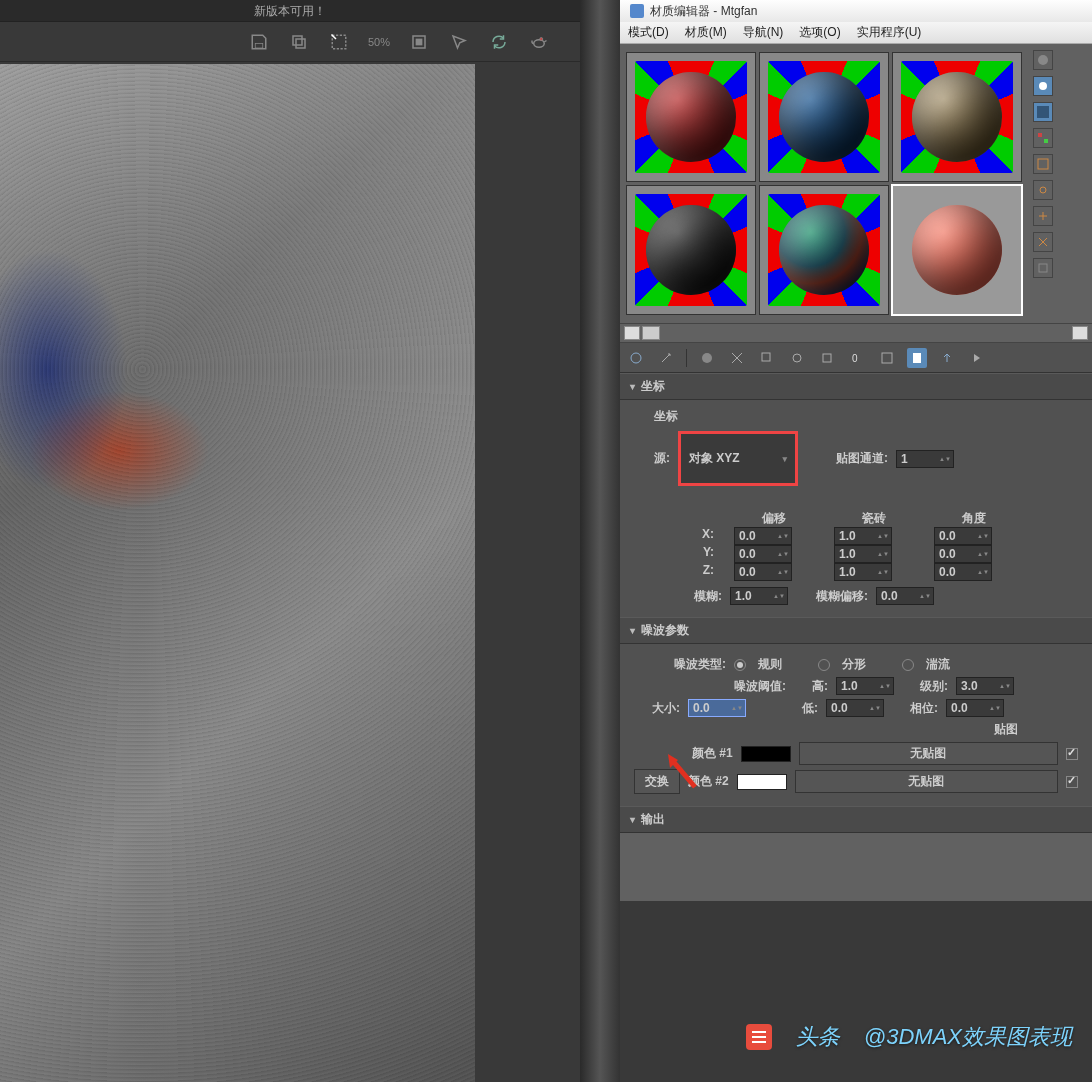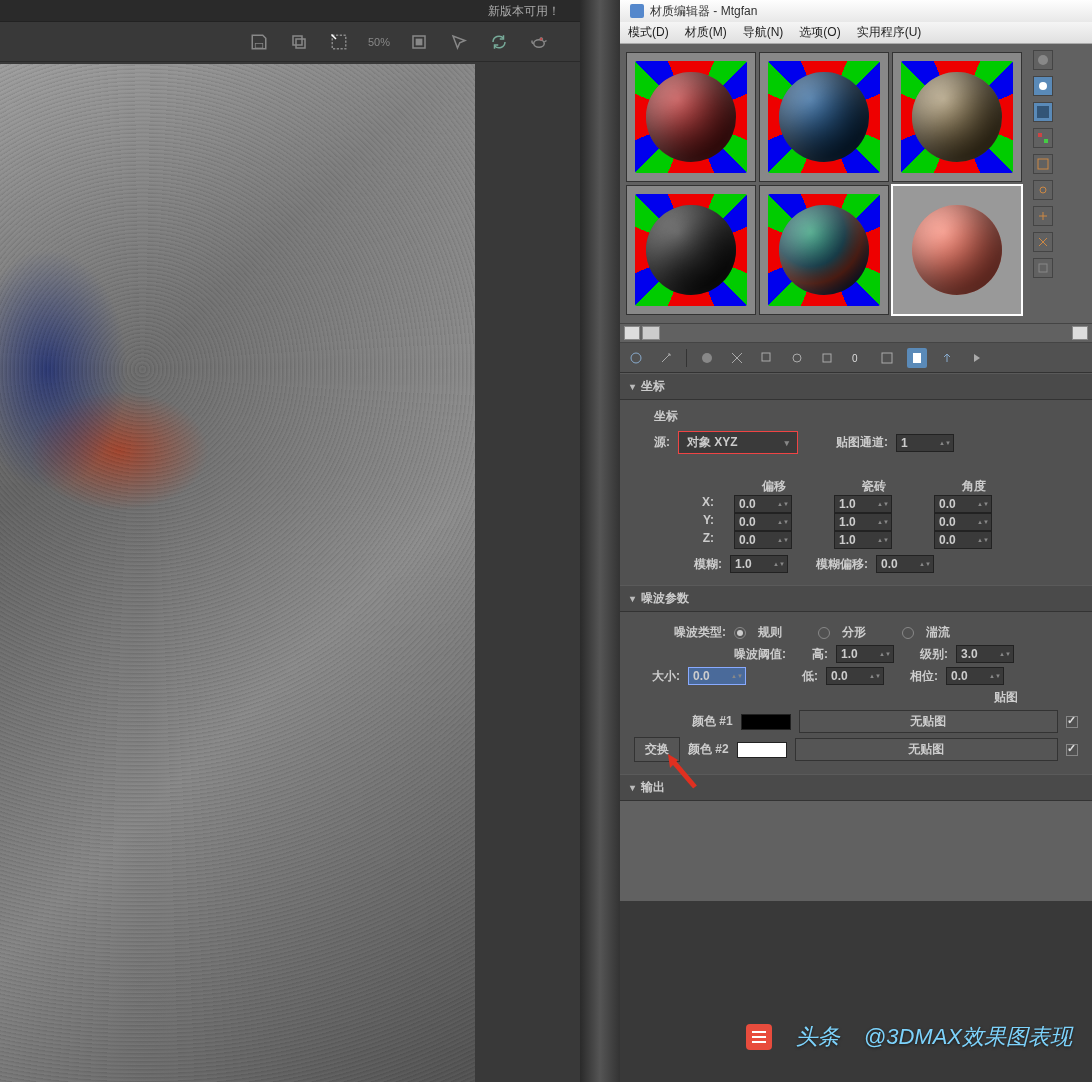--- a/index.html
+++ b/index.html
@@ -1,18 +1,18 @@
 <!DOCTYPE html>
 <html><head>
 <meta charset="utf-8">
 <style>
 * { margin:0; padding:0; box-sizing:border-box; font-family:"Microsoft YaHei",Arial,sans-serif; }
 body { background:#393939; width:1092px; height:1082px; overflow:hidden; position:relative; color:#ccc; font-size:12px; }
 .left { position:absolute; left:0; top:0; width:580px; height:1082px; background:#393939; }
-.update-bar { height:22px; background:#2a2a2a; text-align:right; padding:0 20px; line-height:22px; color:#aaa; font-size:12px; border-bottom:1px solid #222; }
+.update-bar { height:22px; background:#2a2a2a; text-align:center; padding:0 20px; line-height:22px; color:#aaa; font-size:12px; border-bottom:1px solid #222; }
 .toolbar { height:40px; background:#393939; display:flex; align-items:center; justify-content:flex-end; padding:0 30px; gap:18px; border-bottom:1px solid #2a2a2a; }
 .toolbar .tbtn { width:22px; height:22px; color:#888; display:flex; align-items:center; justify-content:center; cursor:pointer; }
 .toolbar .tbtn svg { width:18px; height:18px; fill:#888; stroke:#888; }
 .percent { color:#888; font-size:11px; }
 .viewport { position:absolute; left:0; top:64px; width:475px; height:1018px; background:linear-gradient(135deg,#888 0%,#666 30%,#999 60%,#555 100%); overflow:hidden; }
 .viewport::before { content:""; position:absolute; inset:0; background:
   radial-gradient(ellipse 200px 300px at 10% 30%, rgba(10,30,120,.6), transparent 40%),
   radial-gradient(ellipse 180px 120px at 25% 38%, rgba(180,60,30,.7), transparent 50%),
   linear-gradient(180deg, rgba(200,200,200,.3) 0%, rgba(100,100,100,.2) 40%, rgba(80,80,80,.3) 100%);
   filter:contrast(1.1);
@@ -61,21 +61,21 @@
 .namebar .bump { background:#444; padding:2px 8px; border-radius:2px; }
 .namebar .pick { width:14px; height:14px; }
 .namebar .mapname { flex:1; background:#3a3a3a; padding:3px 8px; border:1px solid #222; }
 .namebar .dd { width:16px; height:18px; background:#555; border:1px solid #333; cursor:pointer; }
 .namebar .noise { background:#555; padding:3px 14px; border:1px solid #333; }
 .panel { background:#515151;font-weight:bold; }
 .rollhead { display:flex; align-items:center; padding:4px 10px; background:#4a4a4a; border-top:1px solid #5a5a5a; border-bottom:1px solid #333; cursor:pointer; }
 .rollhead::before { content:"▾"; margin-right:6px; color:#bbb; font-size:10px; }
 .rollbody { padding:8px 14px; }
 .row { display:flex; align-items:center; margin:4px 0; gap:8px; }
-.ddbox { background:#3a3a3a; border:1px solid #ef4444; padding:2px 8px; min-width:120px; display:flex; align-items:center; justify-content:space-between; cursor:pointer; }
+.ddbox { background:#3a3a3a; border:3px solid #ef4444; padding:16px 8px; min-width:120px; display:flex; align-items:center; justify-content:space-between; cursor:pointer; }
 .ddbox::after { content:"▾"; font-size:9px; color:#888; margin-left:8px; }
 .spin { background:#3a3a3a; border:1px solid #222; padding:1px 4px; width:58px; display:flex; align-items:center; justify-content:space-between; }
 .spin.sel { background:#4a6a9a; border:1px solid #88aaff; }
 .spin .val { flex:1; }
 .spin .ar { width:10px; display:flex; flex-direction:column; font-size:6px; color:#888; line-height:6px; }
 .coords-grid { display:grid; grid-template-columns:40px 80px 80px 80px; gap:0 20px; margin:24px 0 6px 40px; }
 .chead { text-align:center; color:#ccc; }
 .axlbl { text-align:right; color:#ccc; }
 .radio { width:12px; height:12px; border-radius:50%; border:1px solid #888; display:inline-block; margin-right:4px; position:relative; cursor:pointer; }
 .radio.on::after { content:""; position:absolute; inset:2px; background:#ccc; border-radius:50%; }

